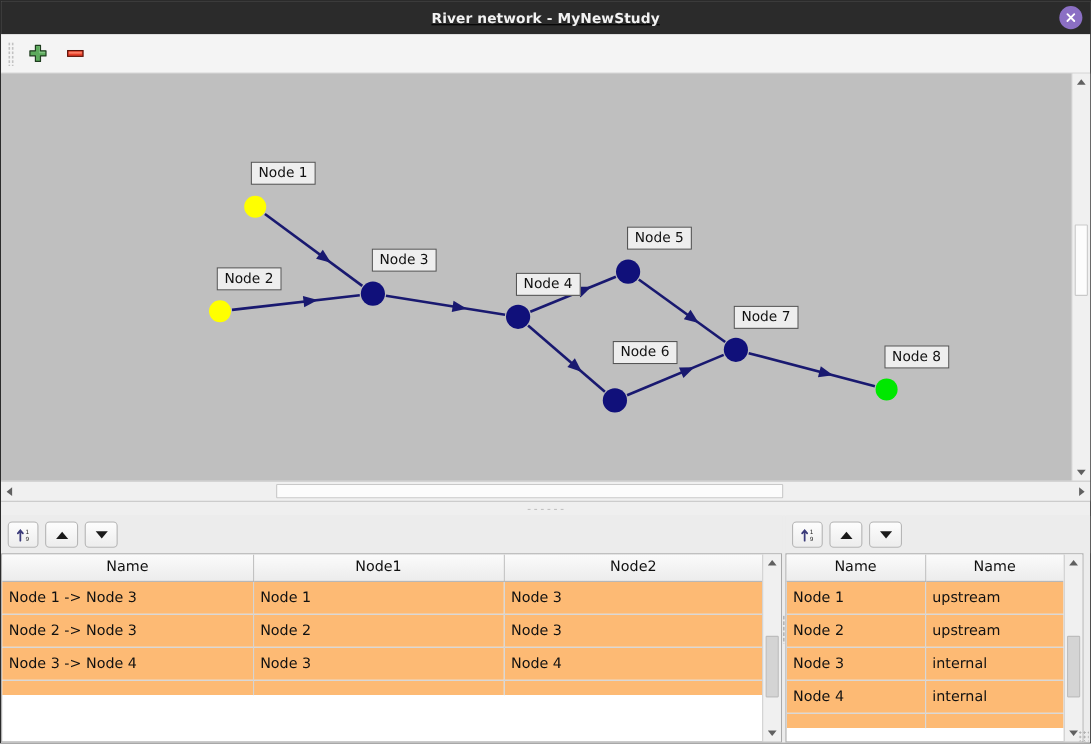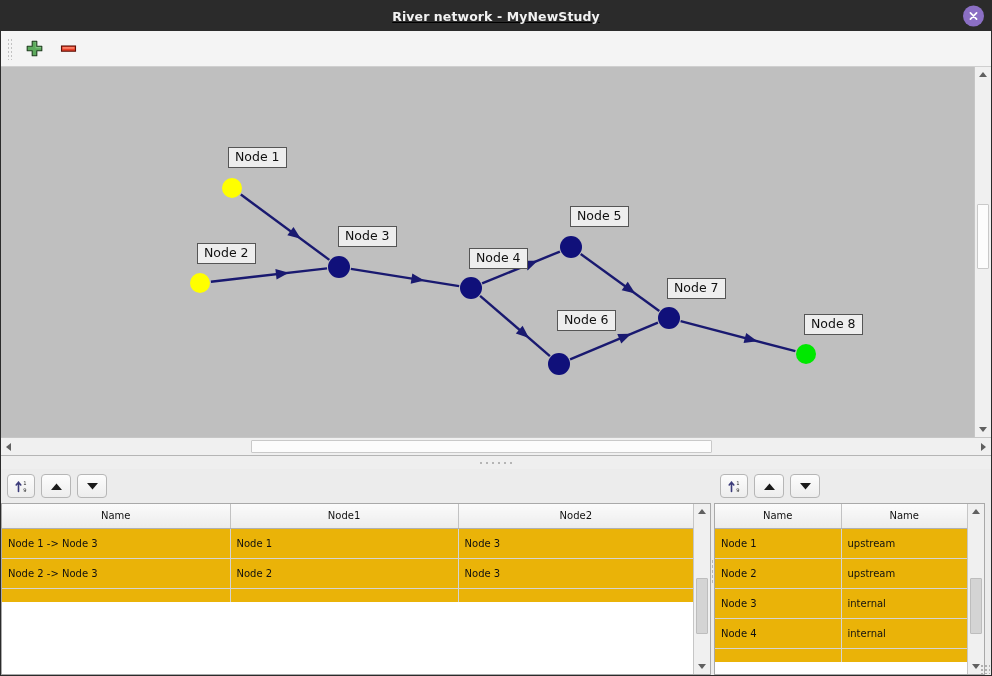--- a/index.html
+++ b/index.html
@@ -177,41 +177,41 @@
   }
   .tablepanel.left .table-area { margin-right: 0; }
   .tablepanel.right .table-area { margin-right: 6px; }
 
   .table-scrollinner { flex: 1 1 auto; min-width: 0; overflow: hidden; }
 
   table.grid {
     width: 100%;
     border-collapse: collapse;
     table-layout: fixed;
-    font-size: 10px;
+    font-size: 13px;
     color: #111;
   }
   table.grid th {
     background: linear-gradient(#fbfbfb, #ececec);
     border-right: 1px solid #c2c2c2;
     border-bottom: 1px solid #b0b0b0;
     font-weight: normal;
     height: 24px;
     text-align: center;
     cursor: pointer;
     user-select: none;
   }
   table.grid th:last-child { border-right: none; }
   table.grid td {
     border-right: 1px solid #d4d4d4;
     border-bottom: 1px solid #d4d4d4;
     height: 30px;
     padding: 0 6px;
     text-align: left;
-    background: #eab308;
+    background: #fdba74;
     cursor: default;
     overflow: hidden; white-space: nowrap; text-overflow: ellipsis;
   }
   table.grid td:last-child { border-right: none; }
   tr.spacer td { height: 14px; border-bottom: none; }
 
   .tbl-vscroll {
     flex: 0 0 17px;
     background: #f0f0f0;
     border-left: 1px solid #c6c6c6;
@@ -374,20 +374,25 @@
                 <tr>
                   <td>Node 1 -&gt; Node 3</td>
                   <td>Node 1</td>
                   <td>Node 3</td>
                 </tr>
                 <tr>
                   <td>Node 2 -&gt; Node 3</td>
                   <td>Node 2</td>
                   <td>Node 3</td>
                 </tr>
+                <tr>
+                  <td>Node 3 -&gt; Node 4</td>
+                  <td>Node 3</td>
+                  <td>Node 4</td>
+                </tr>
                 <tr class="spacer">
                   <td></td>
                   <td></td>
                   <td></td>
                 </tr>
               </tbody>
           </table>
         </div>
         <div class="tbl-vscroll">
           <div class="sb-arrow">

